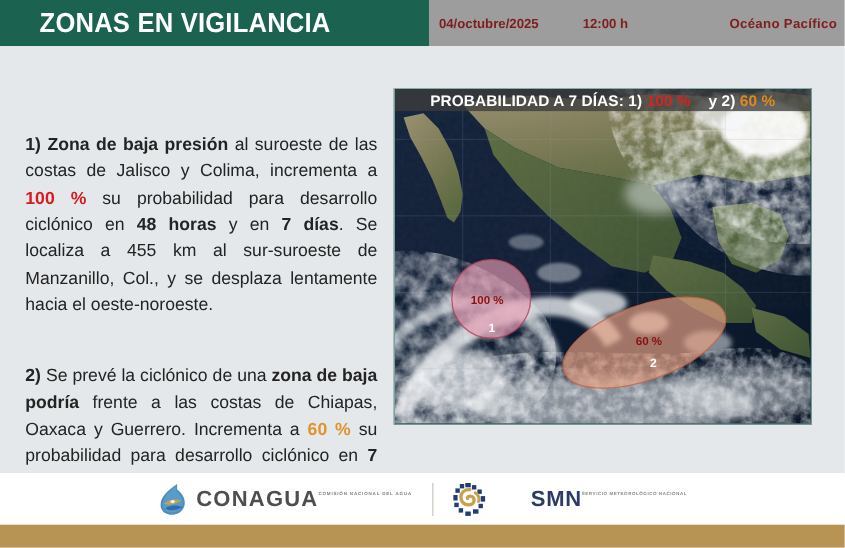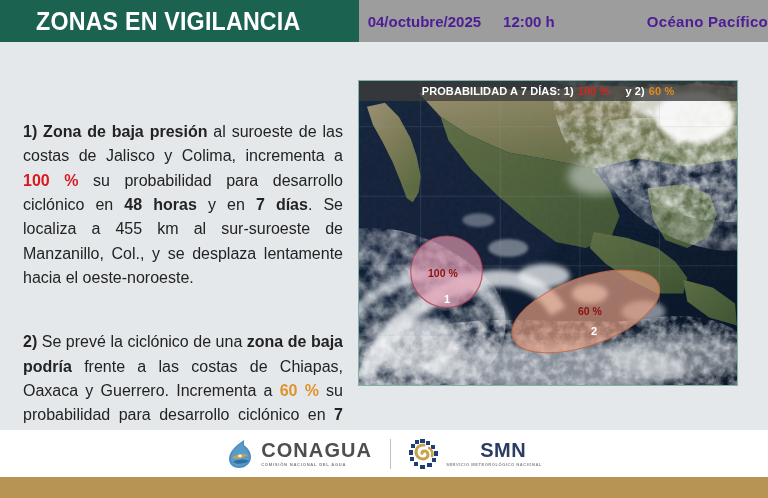--- a/index.html
+++ b/index.html
@@ -48,27 +48,27 @@
     font-stretch: condensed;
     transform: scaleX(0.93);
     transform-origin: left center;
     white-space: nowrap;
   }
   #header-meta-block {
     flex: 1;
     background: #9d9d9d;
     display: flex;
     align-items: center;
-    color: #4c1d95;
-    font-size: 15px;
+    color: #7f1d1d;
+    font-size: 12px;
     font-weight: bold;
     white-space: nowrap;
   }
   #header-date   { margin-left: 9px; }
-  #header-time   { margin-left: 22px; }
+  #header-time   { margin-left: 40px; }
   #header-basin  { margin-left: 92px; letter-spacing: 0.3px; }
 
   
   #body-area {
     position: absolute;
     left: 0; top: 42px;
     width: 768px;
     height: 388px;
     background: #e4e8ea;
   }
@@ -114,21 +114,21 @@
   #map-banner {
     position: absolute;
     left: 0; top: 0;
     width: 100%;
     height: 20px;
     background: rgba(60,60,60,0.78);
     display: flex;
     align-items: center;
     justify-content: center;
     color: #ffffff;
-    font-size: 11px;
+    font-size: 14px;
     font-weight: bold;
     letter-spacing: 0.1px;
     white-space: nowrap;
     z-index: 8;
   }
   #map-banner .pct-red { color: #d8231f; }
   #map-banner .pct-orange { color: #e08a1e; }
 
   
   .zone-label-pct {
@@ -170,21 +170,21 @@
     align-items: center;
     gap: 7px;
   }
   .logo-divider {
     width: 1px;
     height: 30px;
     background: #c6c0b4;
     margin: 0 18px;
   }
   .logo-mark { flex: none; }
-  .logo-text-wrap { display: flex; flex-direction: column; justify-content: center; }
+  .logo-text-wrap { display: flex; flex-direction: row; justify-content: center; }
   .logo-word {
     font-size: 20px;
     font-weight: bold;
     color: #4e4e4e;
     letter-spacing: 1.1px;
     line-height: 1;
   }
   .logo-word.smn { color: #2b3b63; letter-spacing: 0.6px; margin-left: 34px; }
   .logo-sub {
     font-size: 4.1px;

